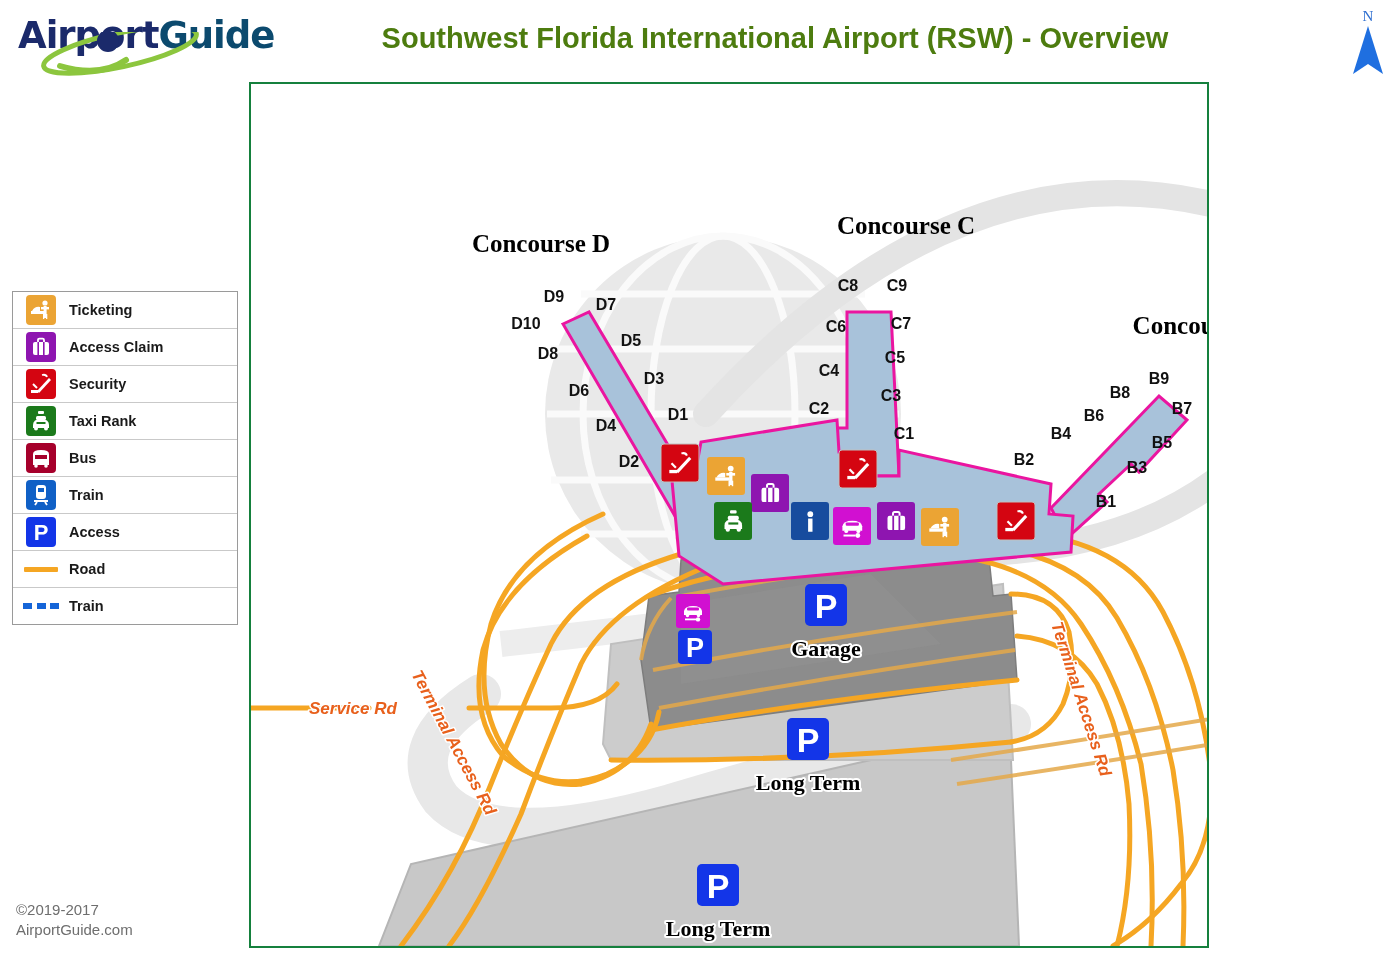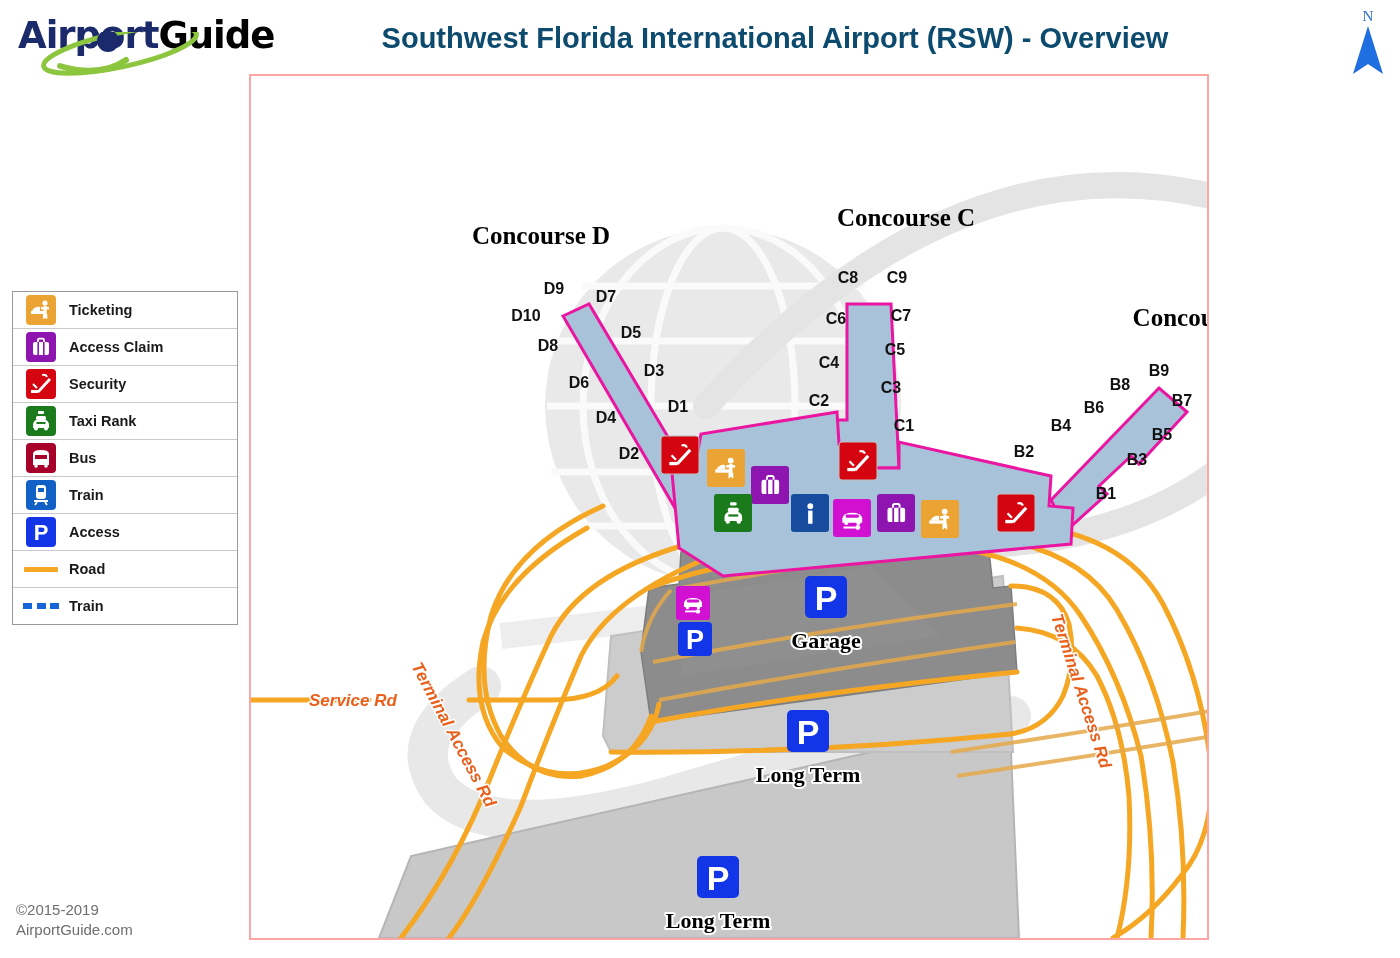--- a/index.html
+++ b/index.html
@@ -4,26 +4,26 @@
 <style>
   html,body{margin:0;padding:0;background:#ffffff;}
   body{width:1400px;height:958px;position:relative;overflow:hidden;
        font-family:"Liberation Sans",sans-serif;}
 
   
   #logo{position:absolute;left:14px;top:6px;width:220px;height:70px;}
   #logo .wordmark{position:absolute;left:4px;top:8px;font-size:37px;font-weight:bold;
      letter-spacing:-1px;font-family:"DejaVu Sans",sans-serif;}
   #logo .w1{color:#1b2a6b;}
-  #logo .w2{color:#000000;}
+  #logo .w2{color:#0c4a6e;}
   #logo .swoosh{position:absolute;left:16px;top:26px;width:180px;height:44px;}
 
   
   #title{position:absolute;left:250px;top:22px;width:1050px;text-align:center;
-      font-size:29px;font-weight:bold;color:#0c4a6e;
+      font-size:29px;font-weight:bold;color:#4d7c0f;
       font-family:"Liberation Sans",sans-serif;}
 
   
   #north{position:absolute;left:1348px;top:8px;width:40px;height:72px;text-align:center;}
   #north .nlabel{font-size:15px;color:#2f6fd0;font-family:"Liberation Serif",serif;line-height:16px;}
   #north svg{display:block;margin:0 auto;}
 
   
   #legend{position:absolute;left:12px;top:291px;width:224px;
           border:1px solid #9a9a9a;background:#fff;}
@@ -40,22 +40,22 @@
   
   .tile{border-radius:4px;display:inline-flex;align-items:center;justify-content:center;
         box-sizing:border-box;}
   .tile svg{display:block;}
 
   
   #copyright{position:absolute;left:16px;top:900px;font-size:15px;color:#6e6e6e;
       line-height:20px;font-family:"Liberation Sans",sans-serif;}
 
   
-  #mapframe{position:absolute;left:249px;top:74px;width:960px;height:866px;
-      border:2px solid #fca5a5;box-sizing:border-box;background:#fff;overflow:hidden;}
+  #mapframe{position:absolute;left:249px;top:82px;width:960px;height:866px;
+      border:2px solid #15803d;box-sizing:border-box;background:#fff;overflow:hidden;}
   #mapsvg{position:absolute;left:0;top:0;}
 
   .glabel{font-family:"Liberation Sans",sans-serif;font-weight:bold;font-size:16px;fill:#111;}
   .clabel{font-family:"Liberation Serif",serif;font-weight:bold;font-size:25px;fill:#000;}
   .plabel{font-family:"Liberation Serif",serif;font-weight:bold;font-size:22px;fill:#000;
       paint-order:stroke;stroke:#fff;stroke-width:4px;stroke-linejoin:round;}
   .rdlabel{font-family:"Liberation Sans",sans-serif;font-weight:bold;font-style:italic;
       font-size:17px;fill:#e8601c;paint-order:stroke;stroke:#fff;stroke-width:3px;stroke-linejoin:round;}
 </style>
 </head>
@@ -198,21 +198,21 @@
           <i></i>
           <i></i>
           <i></i>
         </span>
     </span>
     <span class="ltxt">Train</span>
   </div>
 </div>
 
 <div id="copyright">
-  <div>©2015-2019</div>
+  <div>©2019-2017</div>
   <div>AirportGuide.com</div>
 </div>
 
 <div id="mapframe">
 <svg id="mapsvg" width="1137" height="862" viewBox="0 0 1137 862">
 
   <g opacity="1">
     <circle cx="472" cy="330" r="178" fill="#e9e9e9"></circle>
     <g stroke="#fafafa" stroke-width="7" fill="none">
       <ellipse cx="472" cy="330" rx="72" ry="178"></ellipse>

